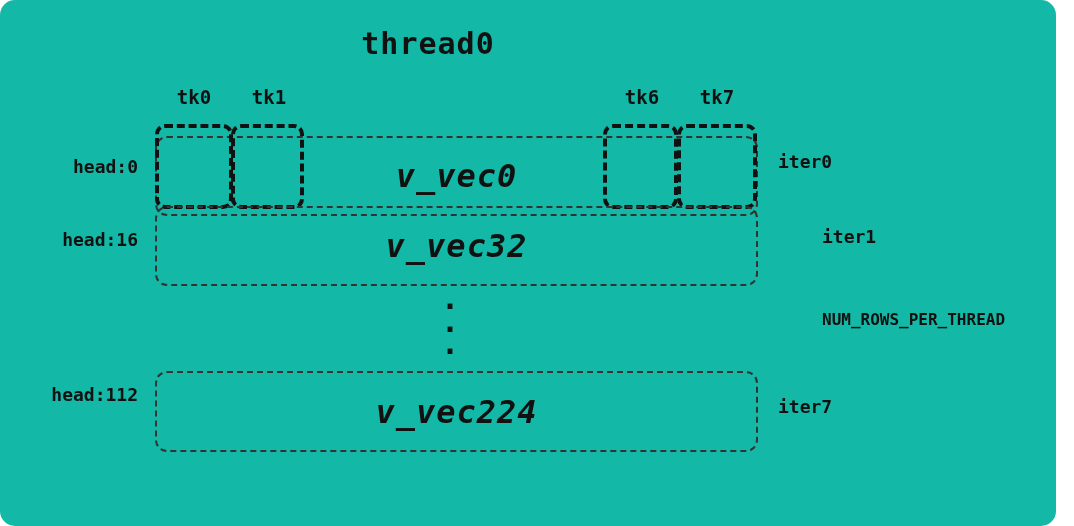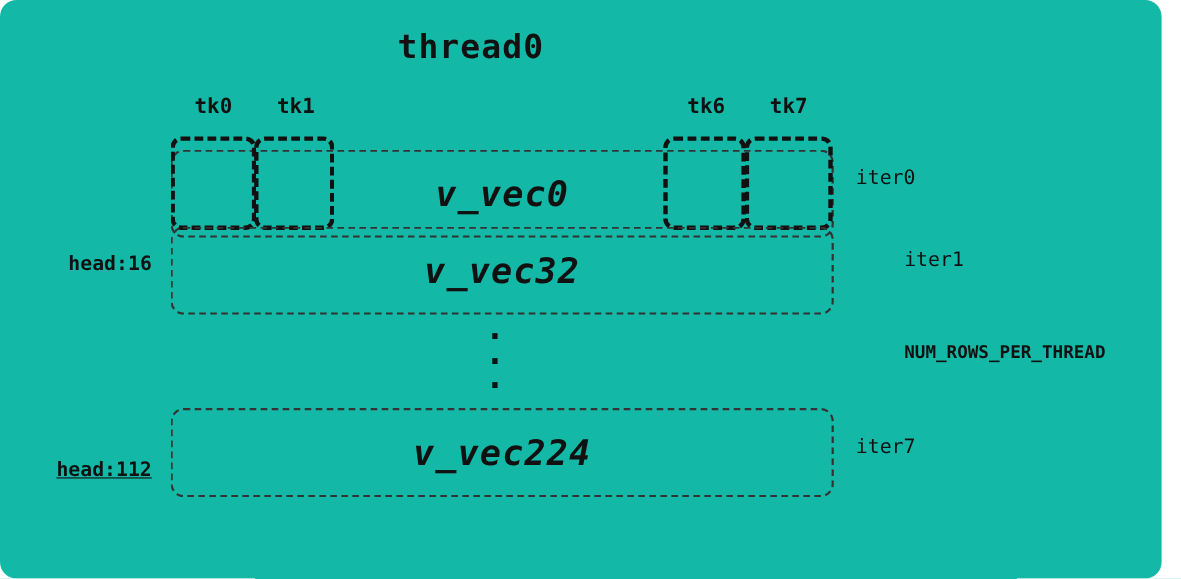--- a/index.html
+++ b/index.html
@@ -75,28 +75,28 @@
 
   .head-label {
     left: 20px;
     width: 118px;
     text-align: right;
     font-size: 18px;
     font-weight: bold;
   }
   .head-0 { top: 156px; }
   .head-1 { top: 229px; }
-  .head-2 { top: 417px; text-decoration: underline; }
+  .head-2 { top: 384px; }
 
   .iter-label {
     left: 778px;
     width: 100px;
     text-align: left;
     font-size: 18px;
-    font-weight: normal;
+    font-weight: bold;
   }
   .iter-0 { top: 151px; }
   .iter-1 { top: 226px; margin-left: 44px; }
   .iter-2 { top: 396px; }
 
   .ellipsis {
     left: 420px;
     top: 288px;
     width: 60px;
     text-align: center;
@@ -150,20 +150,21 @@
   </div>
 
   <div class="abs ellipsis">.
 .
 .</div>
 
   <div class="abs vec-row row-2">
     <span class="vec-label">v_vec224</span>
   </div>
 
+  <div class="abs head-label head-0">head:0</div>
   <div class="abs head-label head-1">head:16</div>
   <div class="abs head-label head-2">head:112</div>
 
   <div class="abs iter-label iter-0">iter0</div>
   <div class="abs iter-label iter-1">iter1</div>
   <div class="abs iter-label iter-2">iter7</div>
 
   <div class="abs num-rows-label">NUM_ROWS_PER_THREAD</div>
 
 </div>

